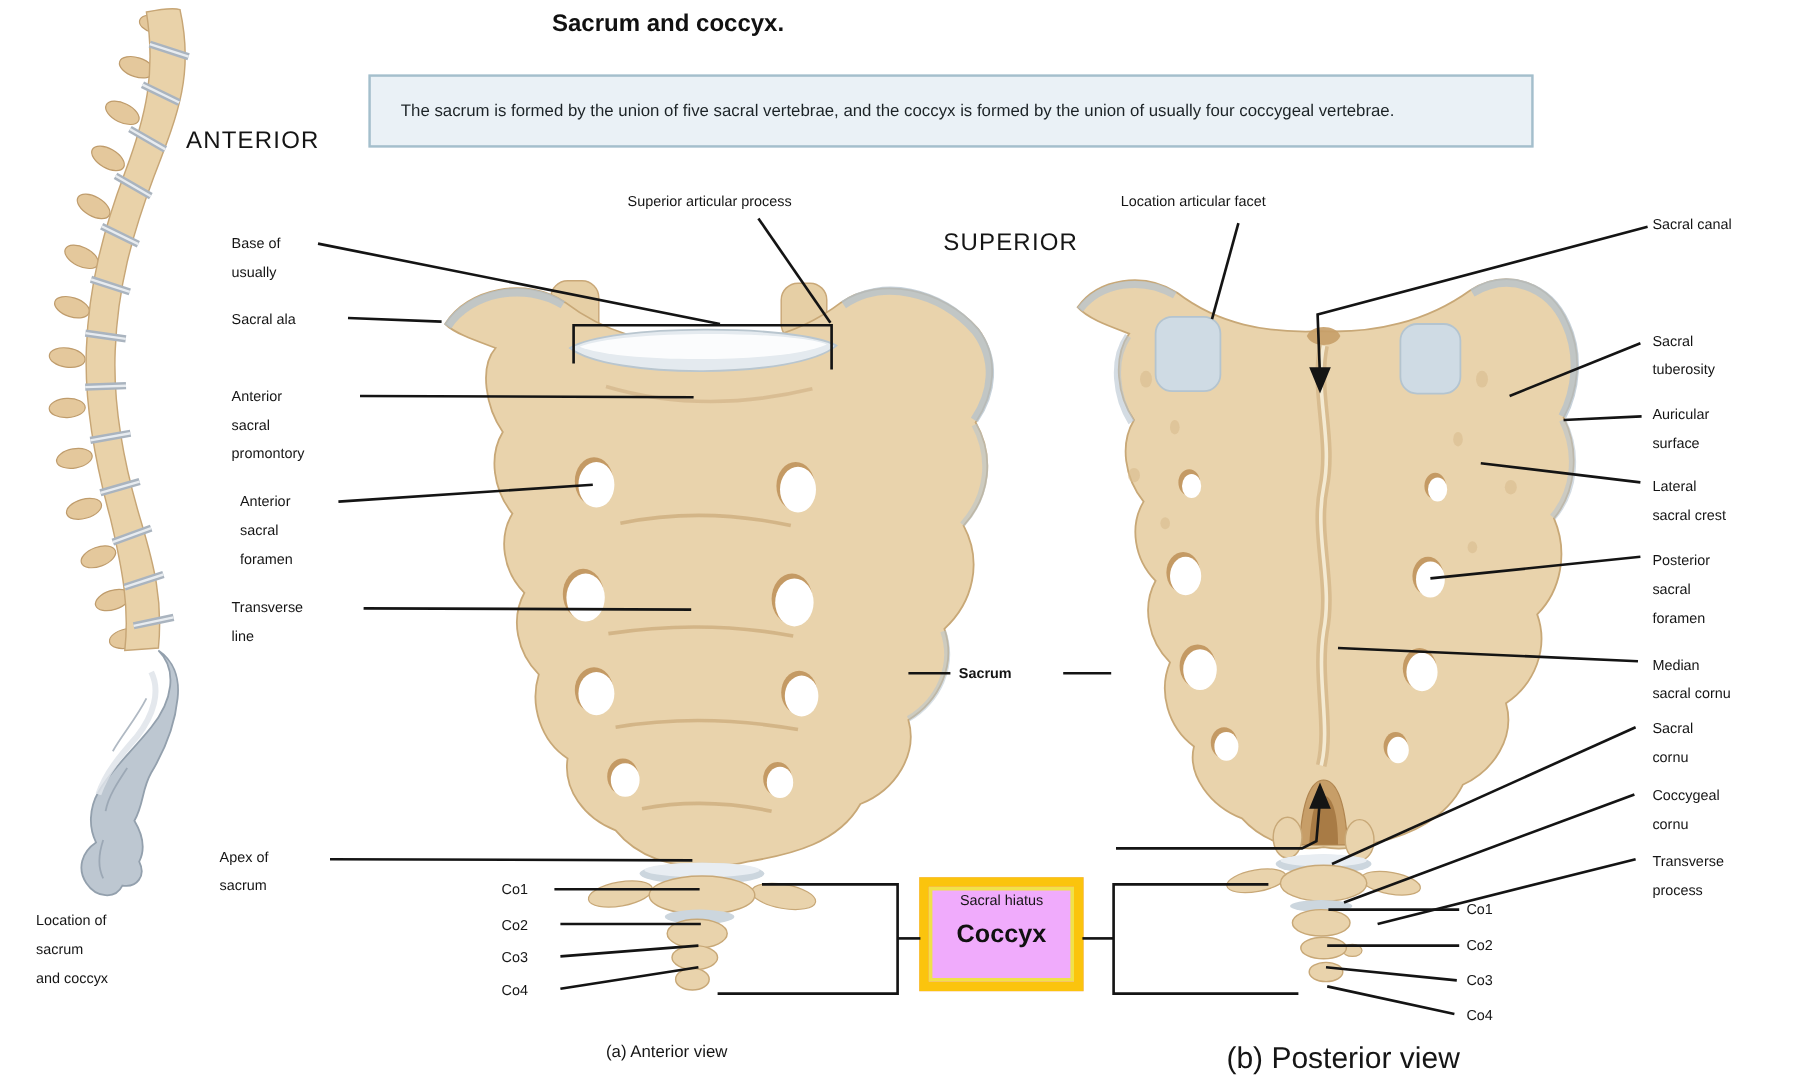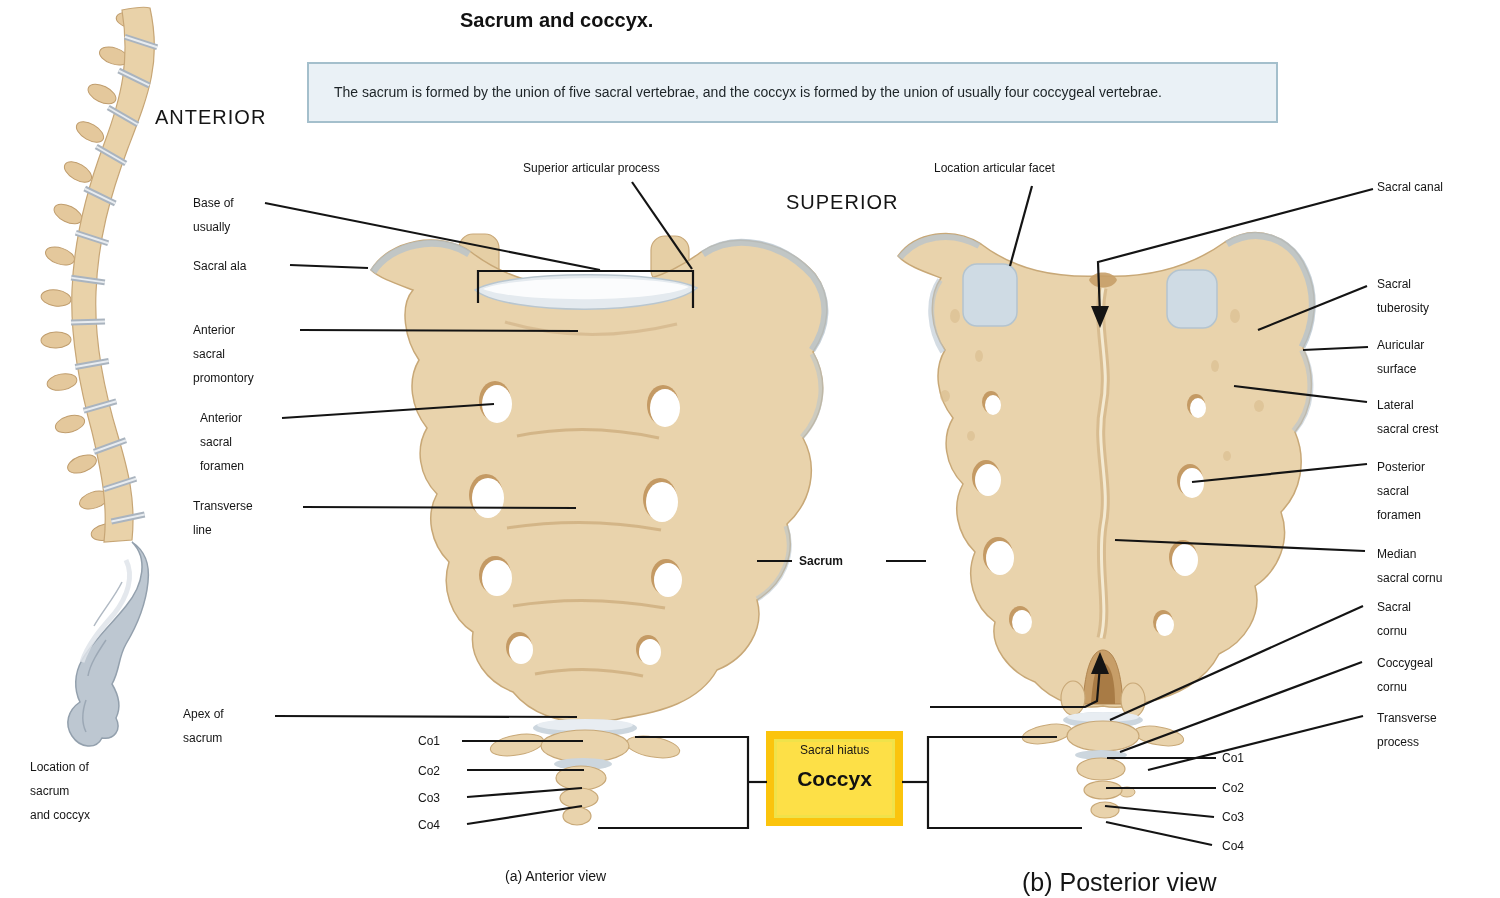--- a/index.html
+++ b/index.html
@@ -7,21 +7,21 @@
           font-family:"Liberation Sans", sans-serif;color:#151515;}
   .lbl{position:absolute;font-size:12px;line-height:24px;white-space:pre-line;color:#151515;}
   .lbl.caps{letter-spacing:1px;font-size:20px;}
   .lbl.bold{font-weight:bold;}
   .lbl.seg{font-size:20px;}
   #title{position:absolute;left:460px;top:9px;font-size:20px;font-weight:bold;color:#111;}
   #intro-box{position:absolute;left:307px;top:62px;width:971px;box-sizing:border-box;
              background:#eaf1f6;border:2px solid #a4bfcc;padding:13px 25px;
              font-size:14px;line-height:31px;color:#1c2326;}
   #coccyx-box{position:absolute;left:766px;top:731px;width:137px;height:95px;box-sizing:border-box;
-              background:#fde047;border:8px solid #fbc40d;box-shadow:inset 0 0 0 3px #f0e24a;
+              background:#f0abfc;border:8px solid #fbc40d;box-shadow:inset 0 0 0 3px #f0e24a;
               display:flex;align-items:center;justify-content:center;}
   #coccyx-box span{font-size:21px;font-weight:bold;color:#111;}
   svg{position:absolute;}
   #leaders{left:0;top:0;z-index:30;}
   .bone{z-index:10;}
   .labels{z-index:40;}
   #view-caption-a{position:absolute;left:505px;top:868px;font-size:14px;}
   #view-caption-b{position:absolute;left:1022px;top:868px;font-size:25px;}
 </style>
 </head>

